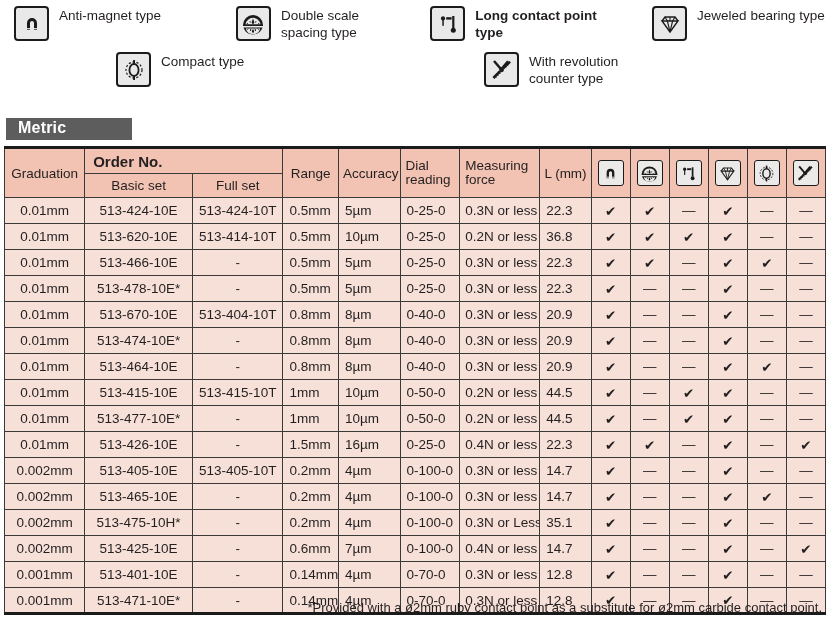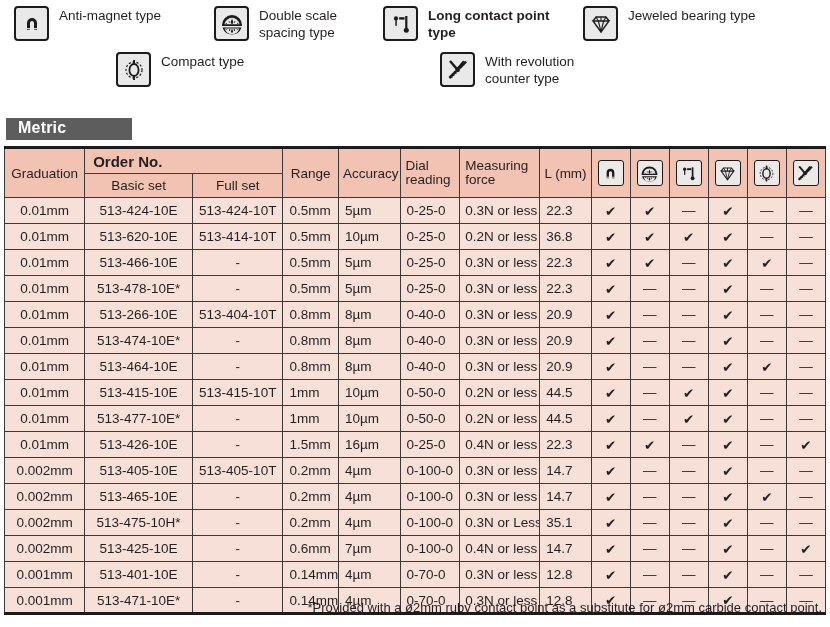--- a/index.html
+++ b/index.html
@@ -19,20 +19,21 @@
   
   #legend {
     padding: 6px 0 0 0;
     position: relative;
     height: 112px;
     box-sizing: border-box;
   }
   .legend-row {
     display: flex;
     align-items: flex-start;
+    gap: 44px;
   }
   .legend-item {
     display: flex;
     align-items: flex-start;
     box-sizing: border-box;
   }
   .legend-icon {
     width: 35px;
     height: 35px;
     flex: 0 0 35px;
@@ -469,21 +470,21 @@
         <td class="c-l">22.3</td>
         <td class="c-mark">✔</td>
         <td class="c-mark dash">—</td>
         <td class="c-mark dash">—</td>
         <td class="c-mark">✔</td>
         <td class="c-mark dash">—</td>
         <td class="c-mark dash">—</td>
       </tr>
       <tr>
         <td class="c-grad">0.01mm</td>
-        <td class="c-basic">513-266-10E</td>
+        <td class="c-basic">513-670-10E</td>
         <td class="c-full">513-404-10T</td>
         <td class="c-range">0.8mm</td>
         <td class="c-acc">8µm</td>
         <td class="c-dial">0-40-0</td>
         <td class="c-force">0.3N or less</td>
         <td class="c-l">20.9</td>
         <td class="c-mark">✔</td>
         <td class="c-mark dash">—</td>
         <td class="c-mark dash">—</td>
         <td class="c-mark">✔</td>

